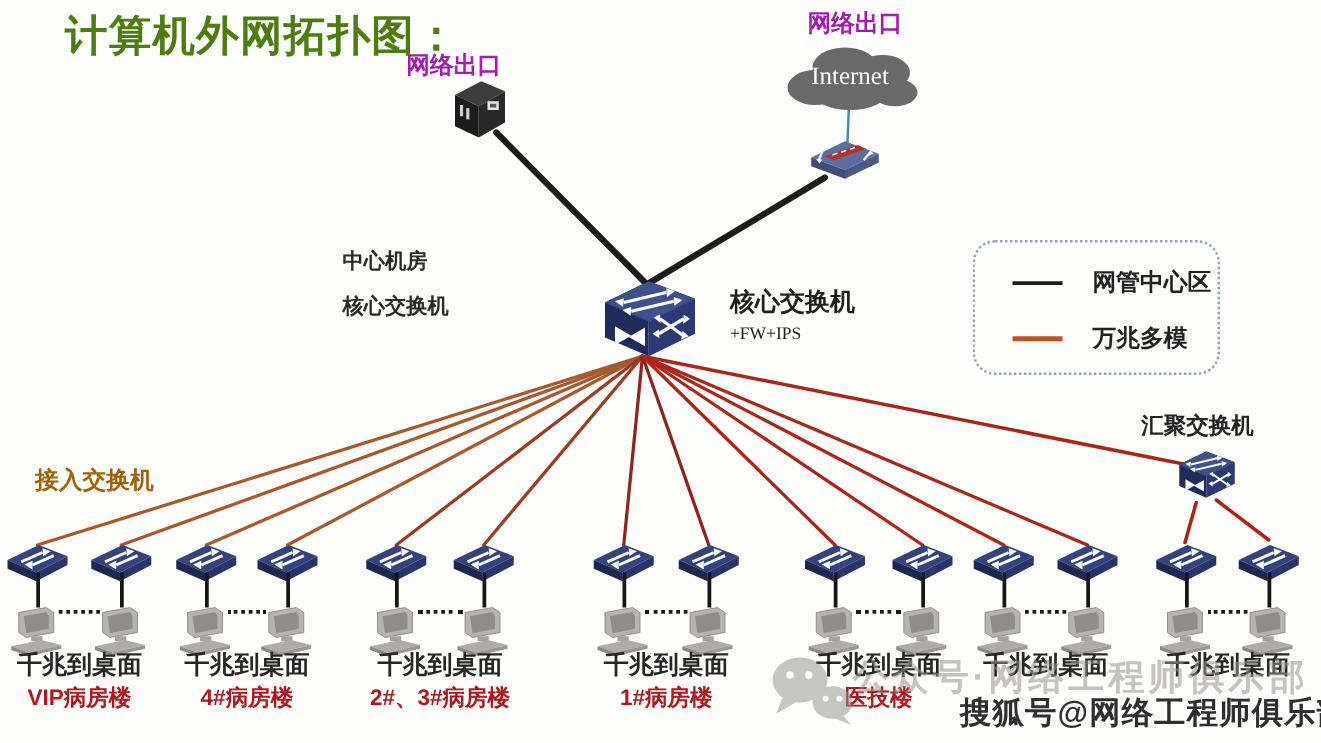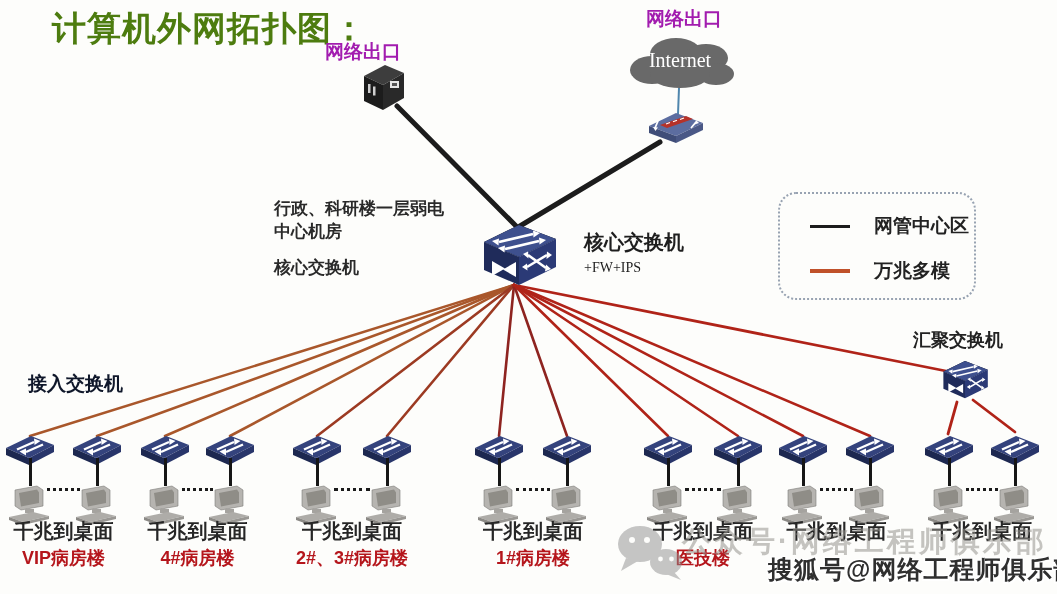--- a/index.html
+++ b/index.html
@@ -22,21 +22,21 @@
   #core-label .l1{font-size:20px;font-weight:700;}
   #core-label .l2{font-size:14px;font-family:"Liberation Serif","DejaVu Serif",serif;}
   #legend-box{left:778px;top:192px;width:198px;height:108px;border:2px dotted #98a3b2;
               border-radius:18px;box-sizing:border-box;padding:19px 0 0 30px;}
   .legend-row{display:flex;align-items:center;gap:24px;margin-bottom:19px;}
   .swatch{display:inline-block;width:40px;}
   .swatch-1{height:3px;}
   .swatch-2{height:4px;}
   .legend-text{font-size:19px;color:#222;font-weight:600;}
   #agg-label{left:913px;top:328px;font-size:18px;font-weight:700;color:#222;}
-  #access-label{left:28px;top:371px;font-size:19px;font-weight:700;color:#0f172a;}
+  #access-label{left:28px;top:371px;font-size:19px;font-weight:700;color:#a16207;}
   .desk-group{position:absolute;top:424px;height:158px;}
   .sw{position:absolute;top:8px;width:54px;height:36px;left:0;}
   .stub{position:absolute;top:34px;width:3px;height:28px;background:#161616;left:25.5px;}
   .pc{position:absolute;top:60px;width:46px;height:42px;left:4px;}
   .dots{position:absolute;top:64px;border-top:3.5px dotted #1b1b1b;height:0;}
   .desk-label{position:absolute;top:94px;left:-10px;right:-10px;text-align:center;
               font-size:20px;font-weight:600;color:#262626;}
   .bldg-label{position:absolute;top:122px;left:-20px;right:-20px;text-align:center;
               font-size:18px;font-weight:700;color:#b5161c;}
   #wm-wechat-icon{left:614px;top:522px;width:72px;height:60px;opacity:.5;}
@@ -147,21 +147,20 @@
     <line x1="20" y1="16" x2="24" y2="14.5" stroke="#fff" stroke-width="1.2"></line>
     <line x1="27" y1="13.8" x2="31" y2="12.3" stroke="#fff" stroke-width="1.2"></line>
     <line x1="34" y1="11.5" x2="38" y2="10" stroke="#fff" stroke-width="1.2"></line>
     <line x1="12" y1="13" x2="9" y2="20" stroke="#fff" stroke-width="1.8"></line>
     <polygon points="7,19 9.5,23 12,19.5" fill="#fff"></polygon>
     <line x1="45" y1="20" x2="50" y2="14" stroke="#fff" stroke-width="1.8"></line>
     <polygon points="50,12 53,15 48.5,16.5" fill="#fff"></polygon>
   </svg>
 
   <div class="abs" id="room-text">
-    <div>行政、科研楼一层弱电</div>
     <div>中心机房</div>
     <div id="room-core">核心交换机</div>
   </div>
   <svg class="abs" id="core-icon" viewBox="0 0 94 68">
       <use href="#cube-icon"></use>
     </svg>
   <div class="abs" id="core-label">
     <div class="l1">核心交换机</div>
     <div class="l2">+FW+IPS</div>
   </div>

